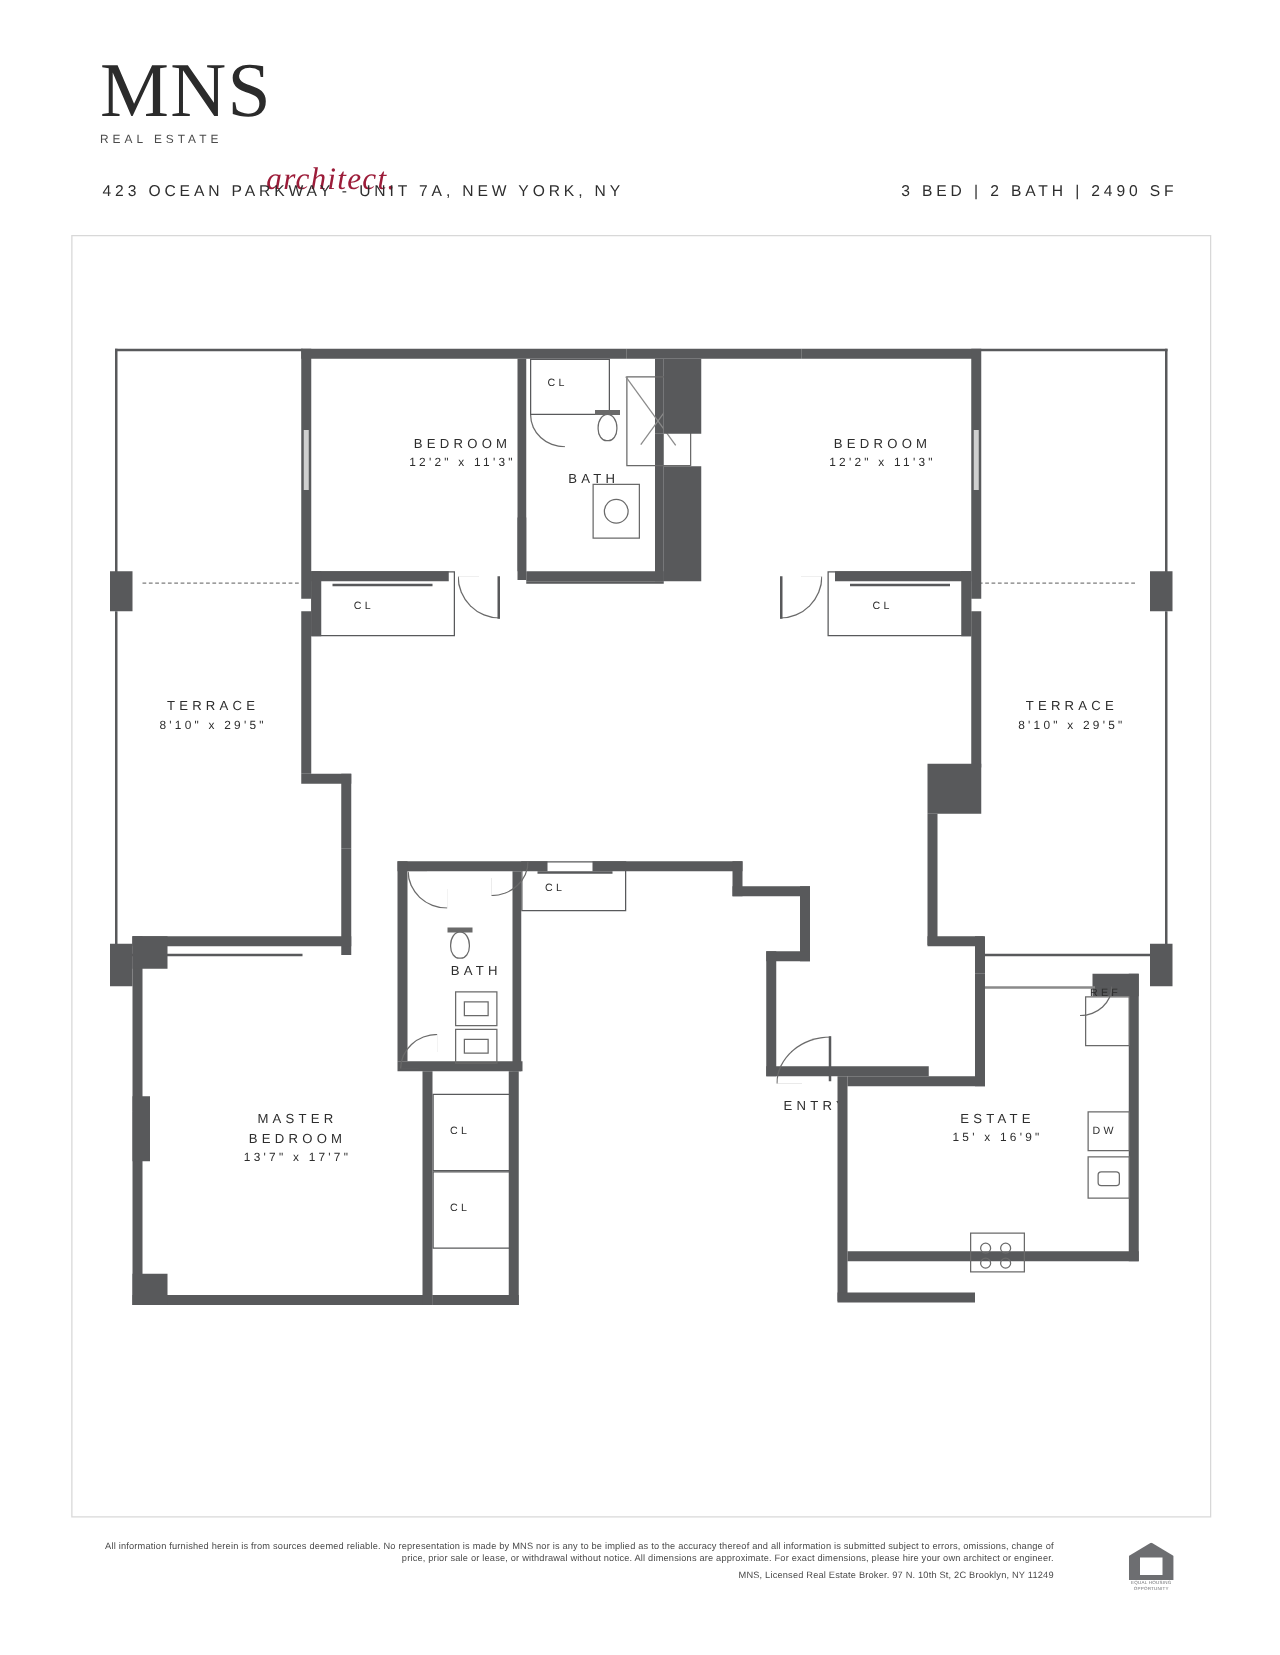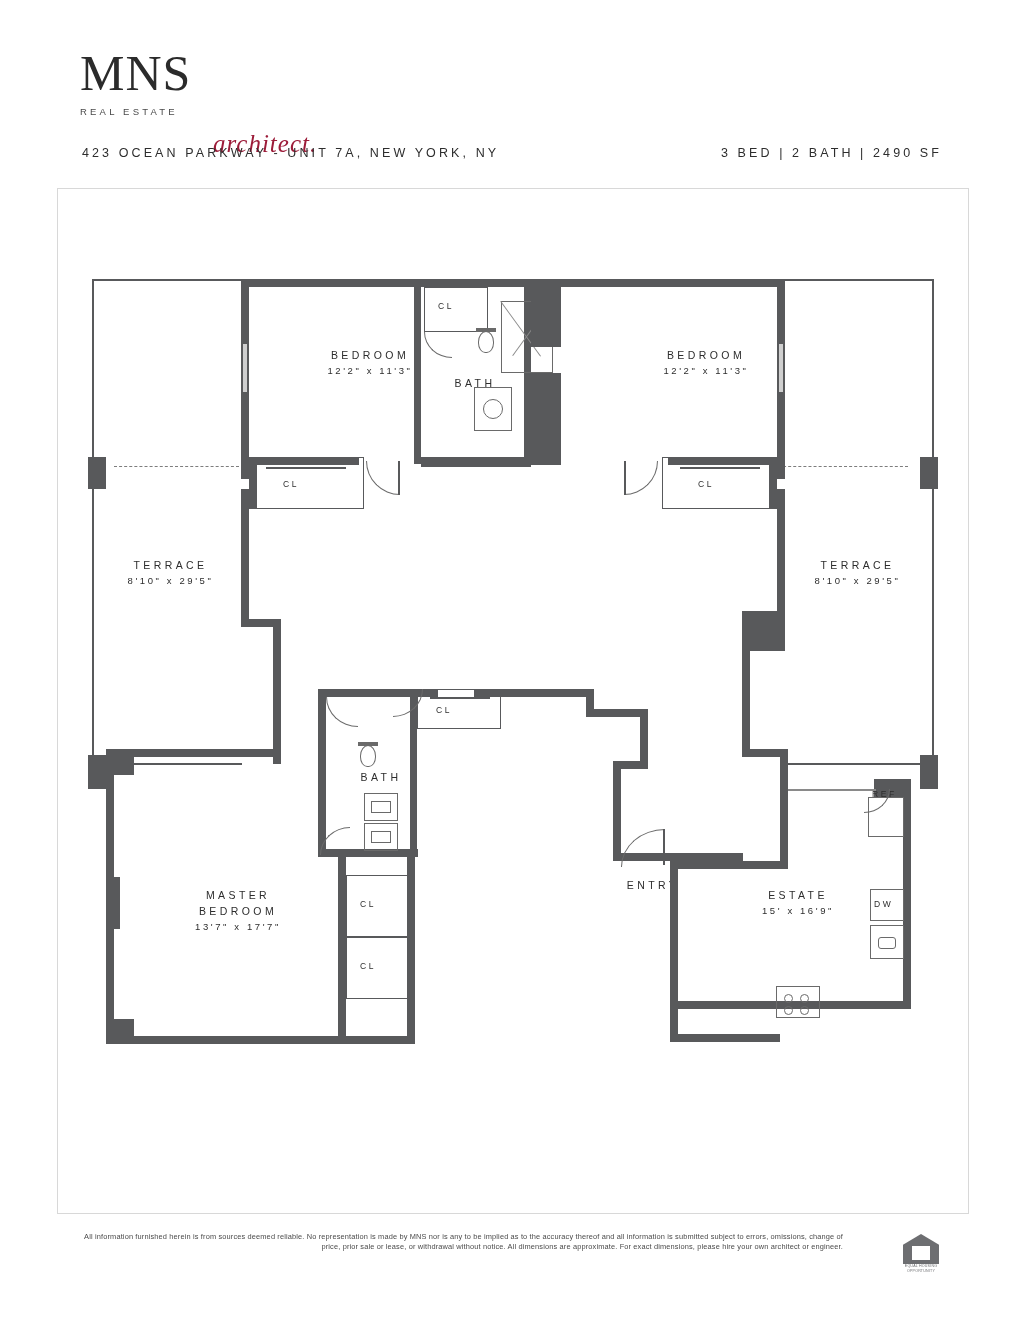--- a/index.html
+++ b/index.html
@@ -1,20 +1,20 @@
 <!DOCTYPE html>
 <html><head>
 <meta charset="utf-8">
 <style>
   html,body{margin:0;padding:0;background:#ffffff;}
   body{width:1024px;height:1324px;position:relative;font-family:"Liberation Sans",sans-serif;color:#3a3a3a;}
 
   
   .logo{position:absolute;left:80px;top:42px;width:260px;height:100px;}
-  .logo-mns{font-family:"Liberation Serif",serif;font-size:50px;letter-spacing:1px;color:#2b2b2b;line-height:62px;}
+  .logo-mns{font-family:"Liberation Serif",serif;font-size:62px;letter-spacing:1px;color:#2b2b2b;line-height:62px;}
   .logo-sub{font-size:9.5px;letter-spacing:3.2px;color:#4a4a4a;margin-top:2px;}
   .logo-script{position:absolute;left:133px;top:88px;font-family:"Liberation Serif",serif;font-style:italic;font-size:25px;color:#9c1c39;letter-spacing:1px;}
 
   .addr{position:absolute;left:82px;top:146px;font-size:12.5px;letter-spacing:3.1px;color:#2d2d2d;white-space:nowrap;}
   .specs{position:absolute;right:82px;top:146px;font-size:12.5px;letter-spacing:3.1px;color:#2d2d2d;white-space:nowrap;}
 
   
   .frame{position:absolute;left:57px;top:188px;width:910px;height:1024px;border:1px solid #d8d8d8;background:#fff;}
 
   .plan{position:absolute;left:0;top:0;width:910px;height:1024px;}
@@ -257,19 +257,20 @@
   <div class="circle" style="left:726px;top:805px;width:9px;height:9px;"></div>
   <div class="circle" style="left:742px;top:805px;width:9px;height:9px;"></div>
   <div class="circle" style="left:726px;top:817px;width:9px;height:9px;"></div>
   <div class="circle" style="left:742px;top:817px;width:9px;height:9px;"></div>
 
  </div>
 </div>
 
 <div class="disc">
   <div>All information furnished herein is from sources deemed reliable. No representation is made by MNS nor is any to be implied as to the accuracy thereof and all information is submitted subject to errors, omissions, change of price, prior sale or lease, or withdrawal without notice. All dimensions are approximate. For exact dimensions, please hire your own architect or engineer.</div>
+  <div style="margin-top:2px;">MNS, Licensed Real Estate Broker. 97 N. 10th St, 2C Brooklyn, NY 11249</div>
 </div>
 
 <div class="eho">
   <div class="house"></div>
   <div class="inner"></div>
   <div class="cap">EQUAL HOUSING OPPORTUNITY</div>
 </div>
 
 </body></html>

